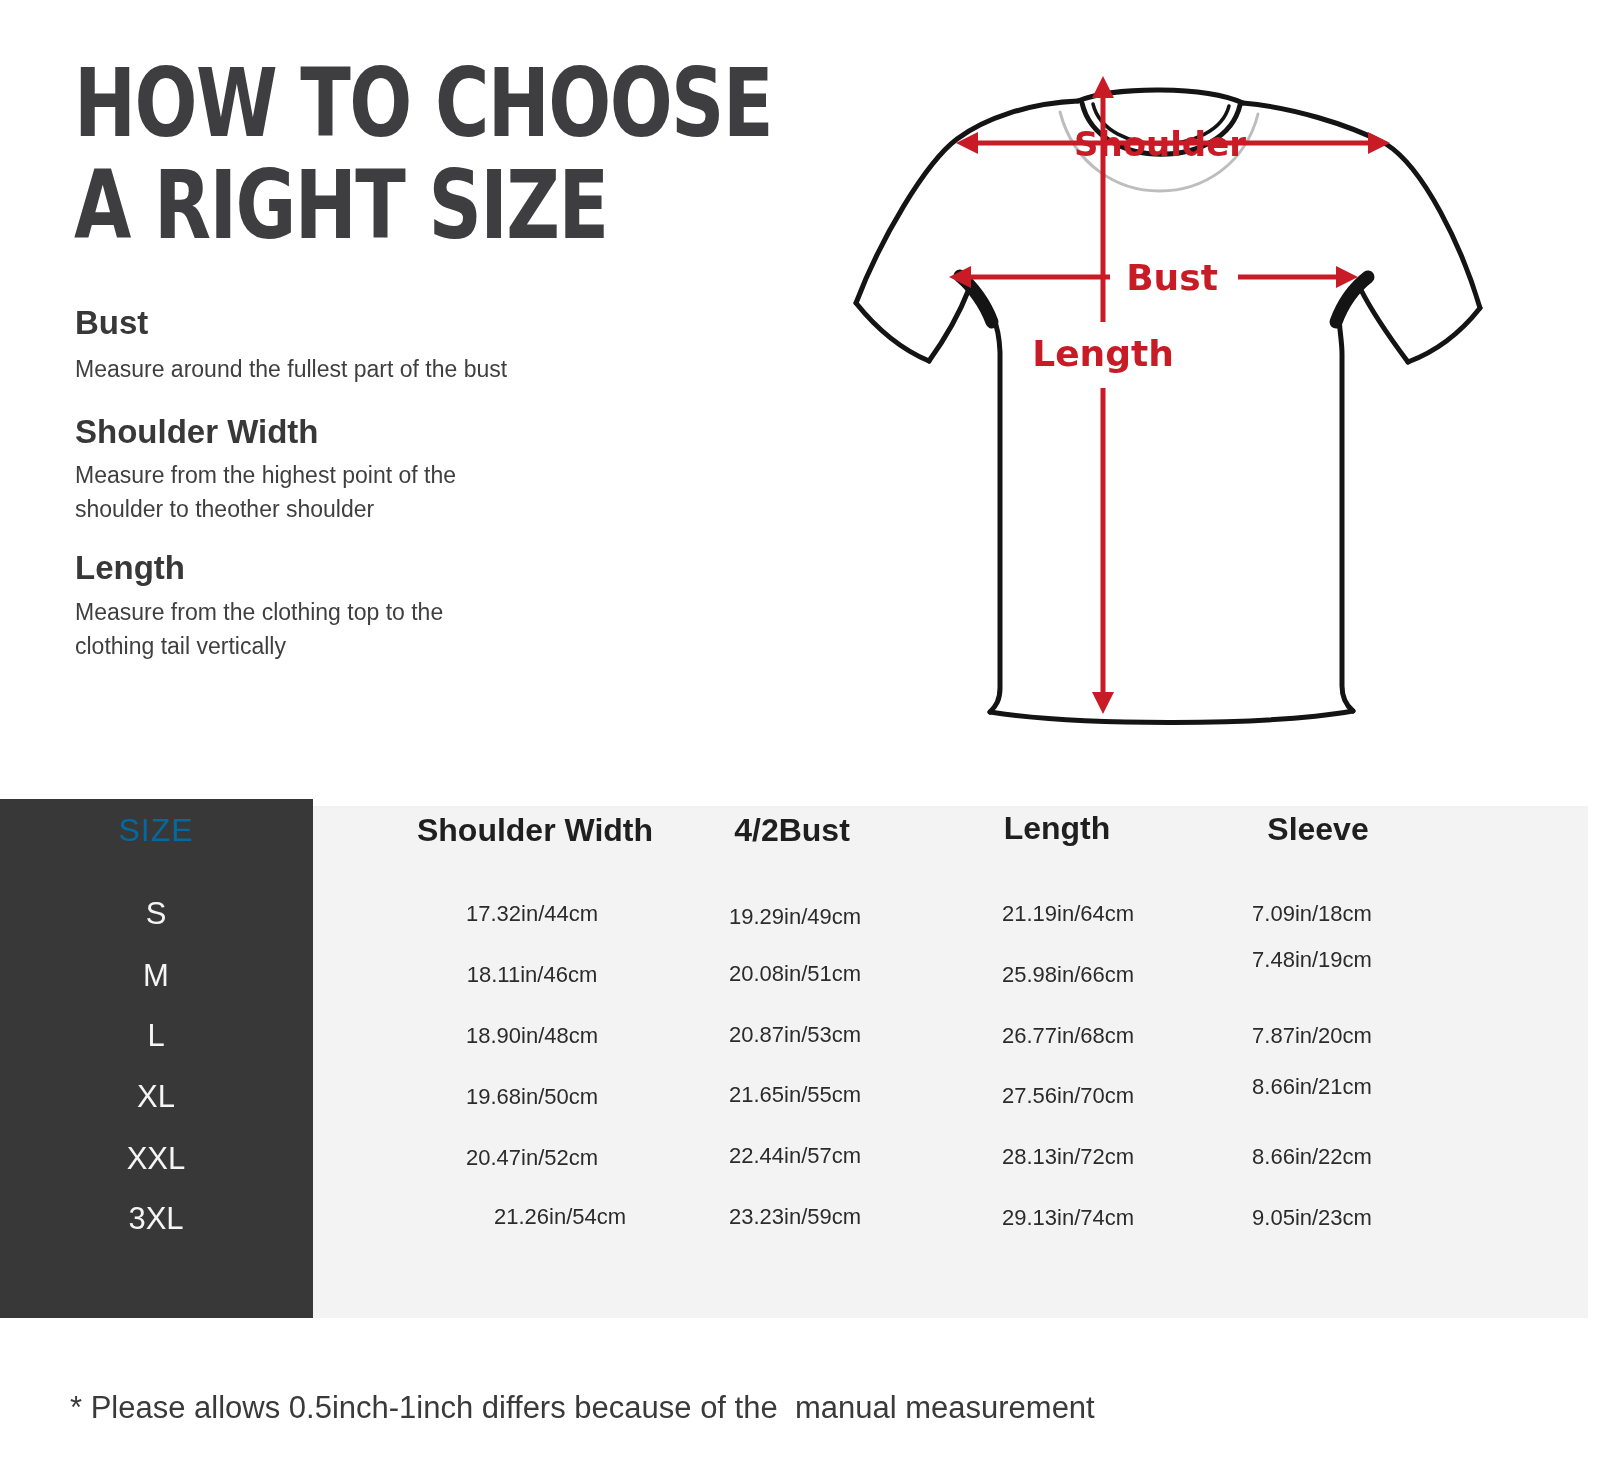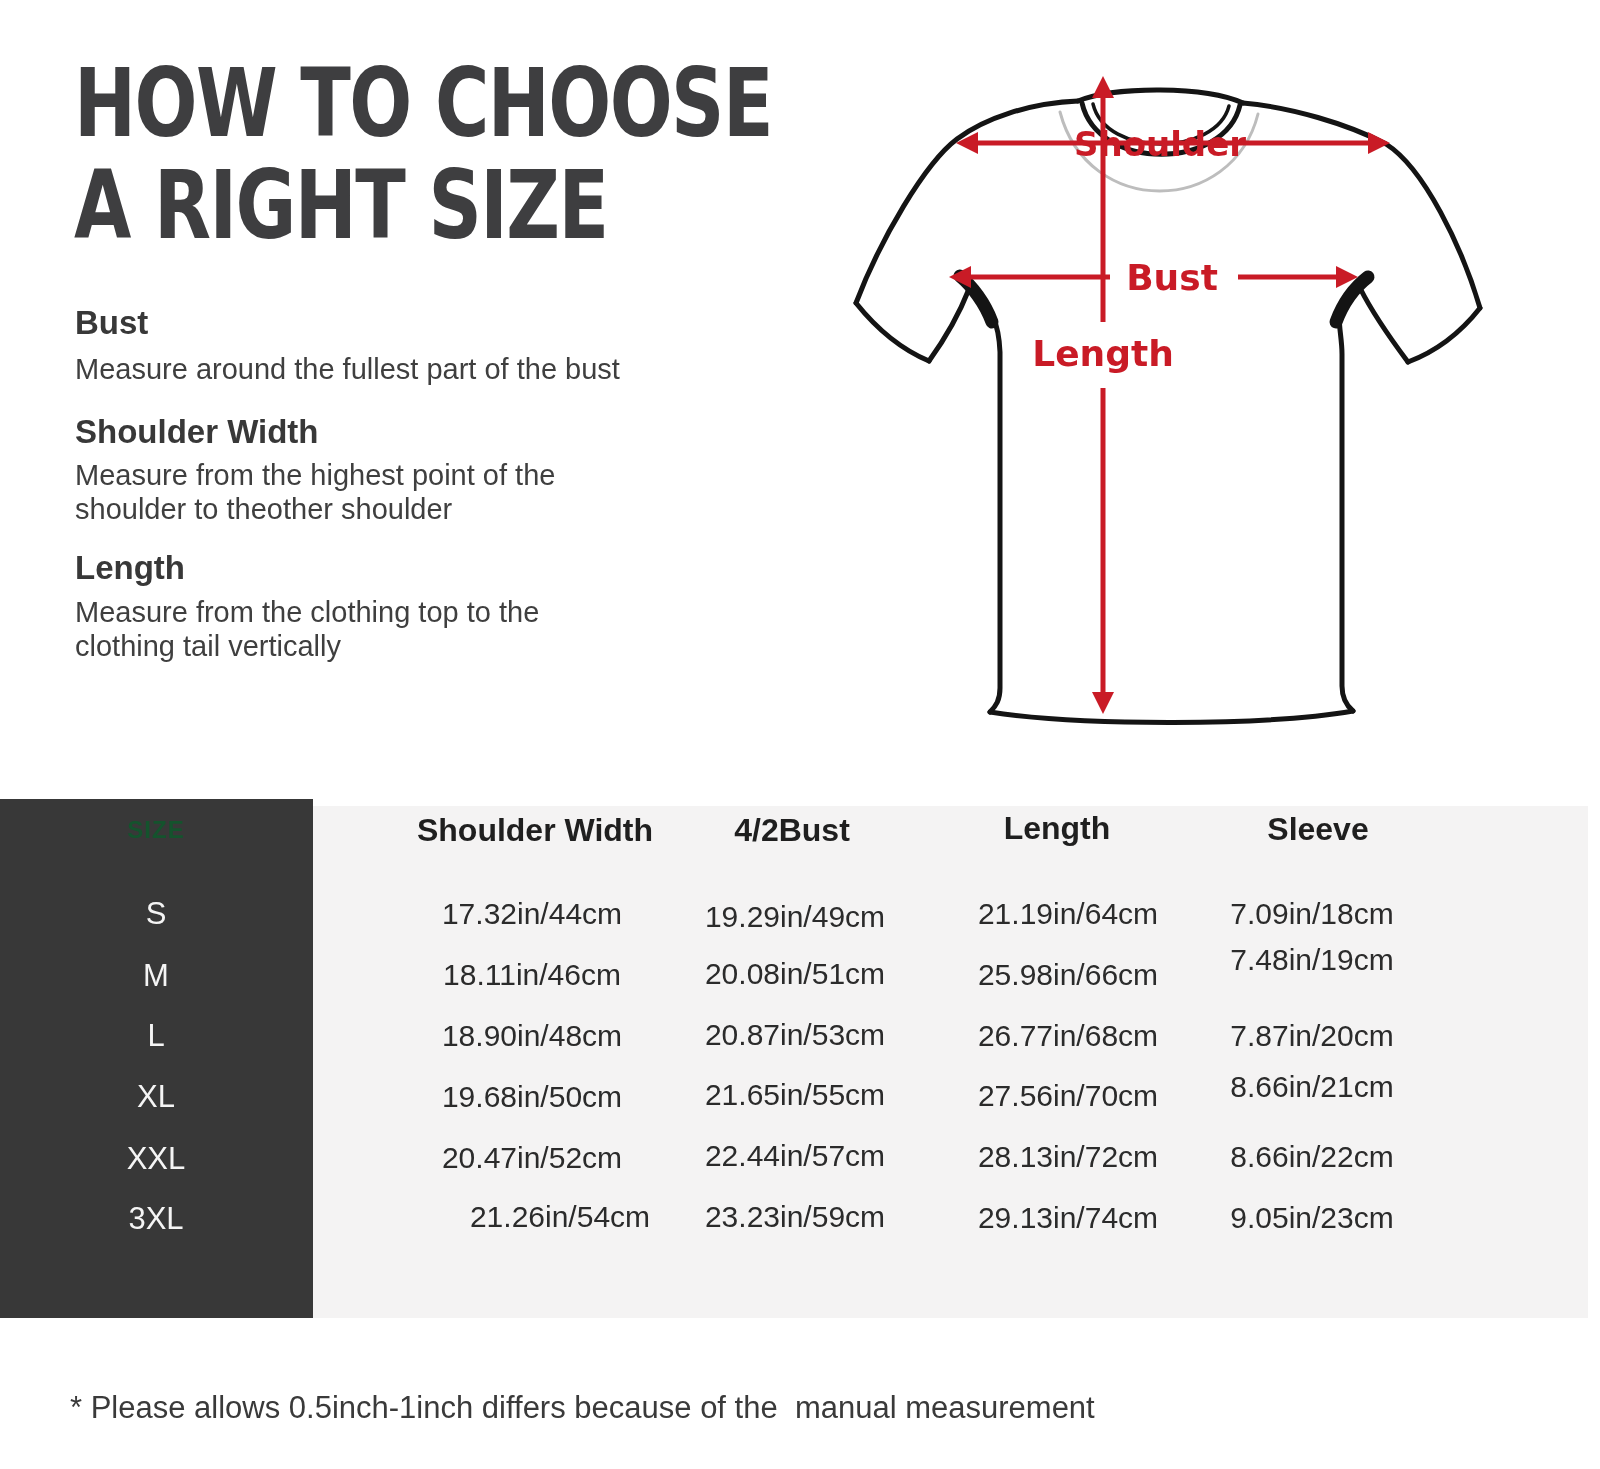--- a/index.html
+++ b/index.html
@@ -26,39 +26,39 @@
   }
 
   
   .sec-h {
     position: absolute; left: 75px;
     font-weight: 700; font-size: 33px; color: #383838;
     white-space: nowrap;
   }
   .sec-p {
     position: absolute; left: 75px;
-    font-size: 29px; color: #3f3f3f; line-height: 34px;
+    font-size: 23px; color: #3f3f3f; line-height: 34px;
     white-space: nowrap;
   }
 
   
   .diagram { position: absolute; left: 808px; top: 52px; }
 
   
   .table-band { position: absolute; left: 0; top: 799px; width: 1588px; height: 519px; }
   .dark-col  { position: absolute; left: 0; top: 0; width: 313px; height: 519px; background: #383838; }
   .light-area{ position: absolute; left: 313px; top: 7px; width: 1275px; height: 512px; background: #f4f3f3; }
   .cell {
     position: absolute; transform: translate(-50%, -50%);
     white-space: nowrap;
   }
-  .size-head { color: #14532d; font-weight: 700; font-size: 24px; letter-spacing: 1px; }
+  .size-head { color: #0369a1; font-weight: 400; font-size: 32px; letter-spacing: 1px; }
   .size-lbl  { color: #f5f5f5; font-weight: 400; font-size: 31px; }
   .col-head  { color: #1f1f1f; font-weight: 700; font-size: 32px; }
-  .data-cell { color: #2b2b2b; font-weight: 400; font-size: 30px; }
+  .data-cell { color: #2b2b2b; font-weight: 400; font-size: 22px; }
 
   
   .footer {
     position: absolute; left: 70px; top: 1390px;
     font-size: 31px; color: #3a3a3a;
     white-space: pre;
   }
 </style>
 </head>
 <body>

